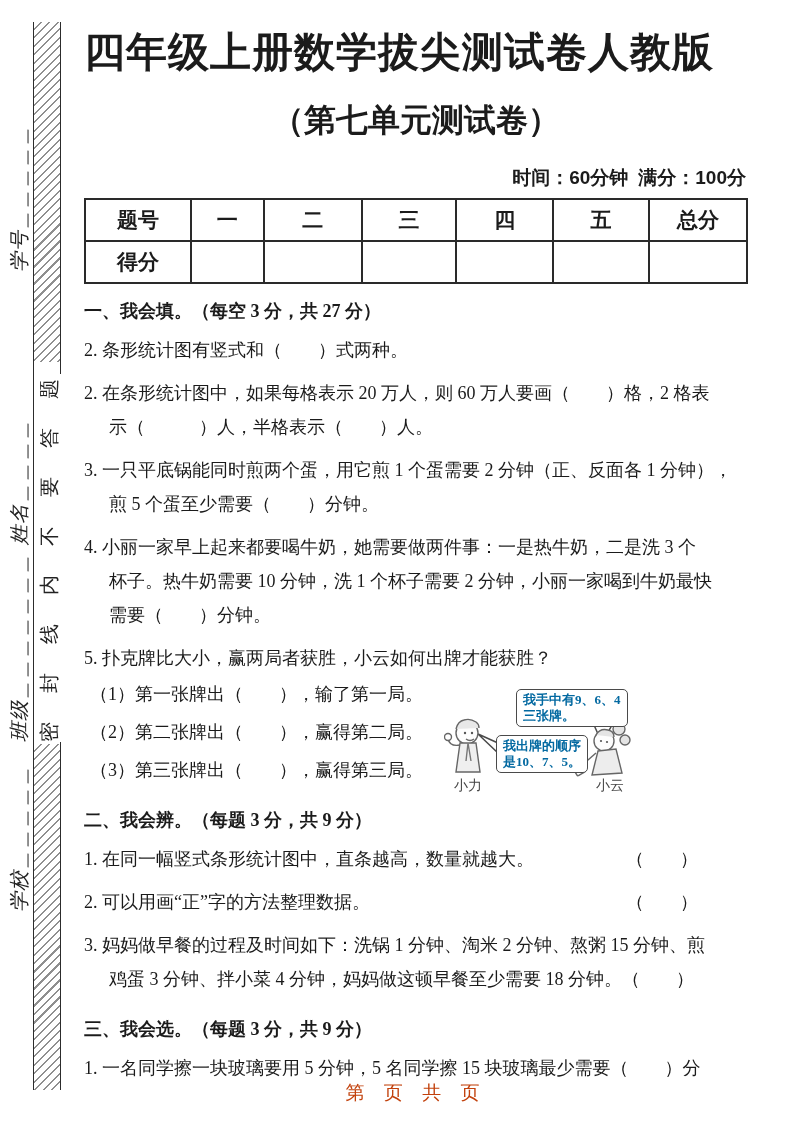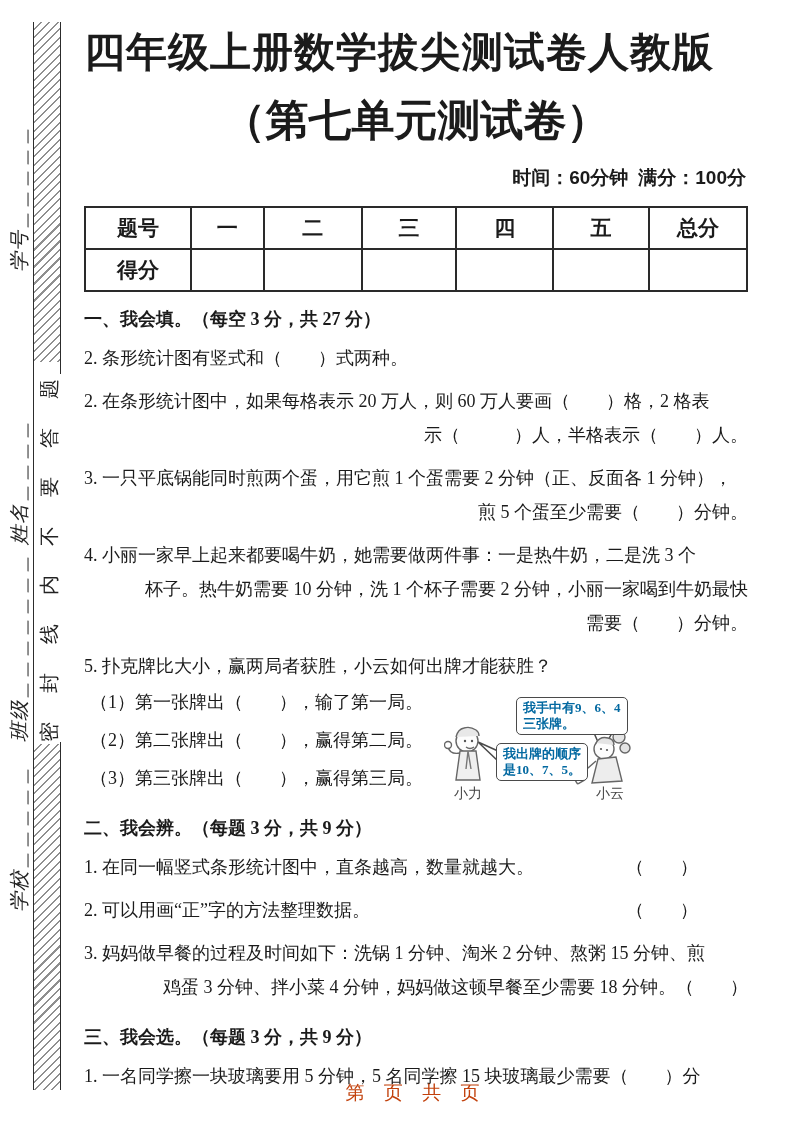--- a/index.html
+++ b/index.html
@@ -30,37 +30,37 @@
   .sb-f1{top:545px;width:145px;}
   .sb-f2{top:742px;width:200px;}
   .sb-f3{top:912px;width:165px;}
   
   .content{position:absolute;left:84px;top:0;width:664px;}
   .title{
     margin:26px 0 0;font-size:41px;line-height:52px;font-weight:bold;
     font-family:"Liberation Sans","DejaVu Sans",sans-serif;letter-spacing:1px;white-space:nowrap;
   }
   .subtitle{
-    margin:20px 0 0;text-align:center;font-size:43px;line-height:44px;font-weight:bold;
+    margin:20px 0 0;text-align:center;font-size:32px;line-height:44px;font-weight:bold;
     font-family:"Liberation Sans","DejaVu Sans",sans-serif;
   }
   .meta{
     margin:24px 2px 0 0;text-align:right;font-size:19px;line-height:24px;font-weight:bold;
     font-family:"Liberation Sans","DejaVu Sans",sans-serif;
   }
   .meta .sep{display:inline-block;width:10px;}
-  table.score{border-collapse:collapse;width:100%;margin-top:16px;table-layout:fixed;}
+  table.score{border-collapse:collapse;width:100%;margin-top:8px;table-layout:fixed;}
   table.score td{
     border:2px solid #2a2a2a;height:38px;text-align:center;vertical-align:middle;
     font-size:21px;font-weight:bold;
   }
   .sec-heading{margin:14px 0 0;font-size:18px;line-height:26px;font-weight:bold;white-space:pre-wrap;}
   .q{margin:9px 0 0;}
   .qline{font-size:18px;line-height:34px;white-space:pre;min-height:34px;}
-  .qline.cont{padding-left:25px;text-align:right;}
+  .qline.cont{padding-left:25px;}
   .q-flex{display:flex;justify-content:space-between;padding-right:50px;}
   .q5wrap{position:relative;}
   .subitem{font-size:18px;line-height:38px;white-space:pre;padding-left:6px;}
   
   .illus{position:absolute;right:2px;top:36px;width:302px;height:120px;}
   .illus svg{position:absolute;left:0;top:0;}
   .bubble{
     position:absolute;border:1.5px solid #4a4a4a;border-radius:5px;background:#fff;
     padding:2px 6px;font-size:13px;line-height:16px;font-weight:600;color:#0369a1;white-space:nowrap;
   }

